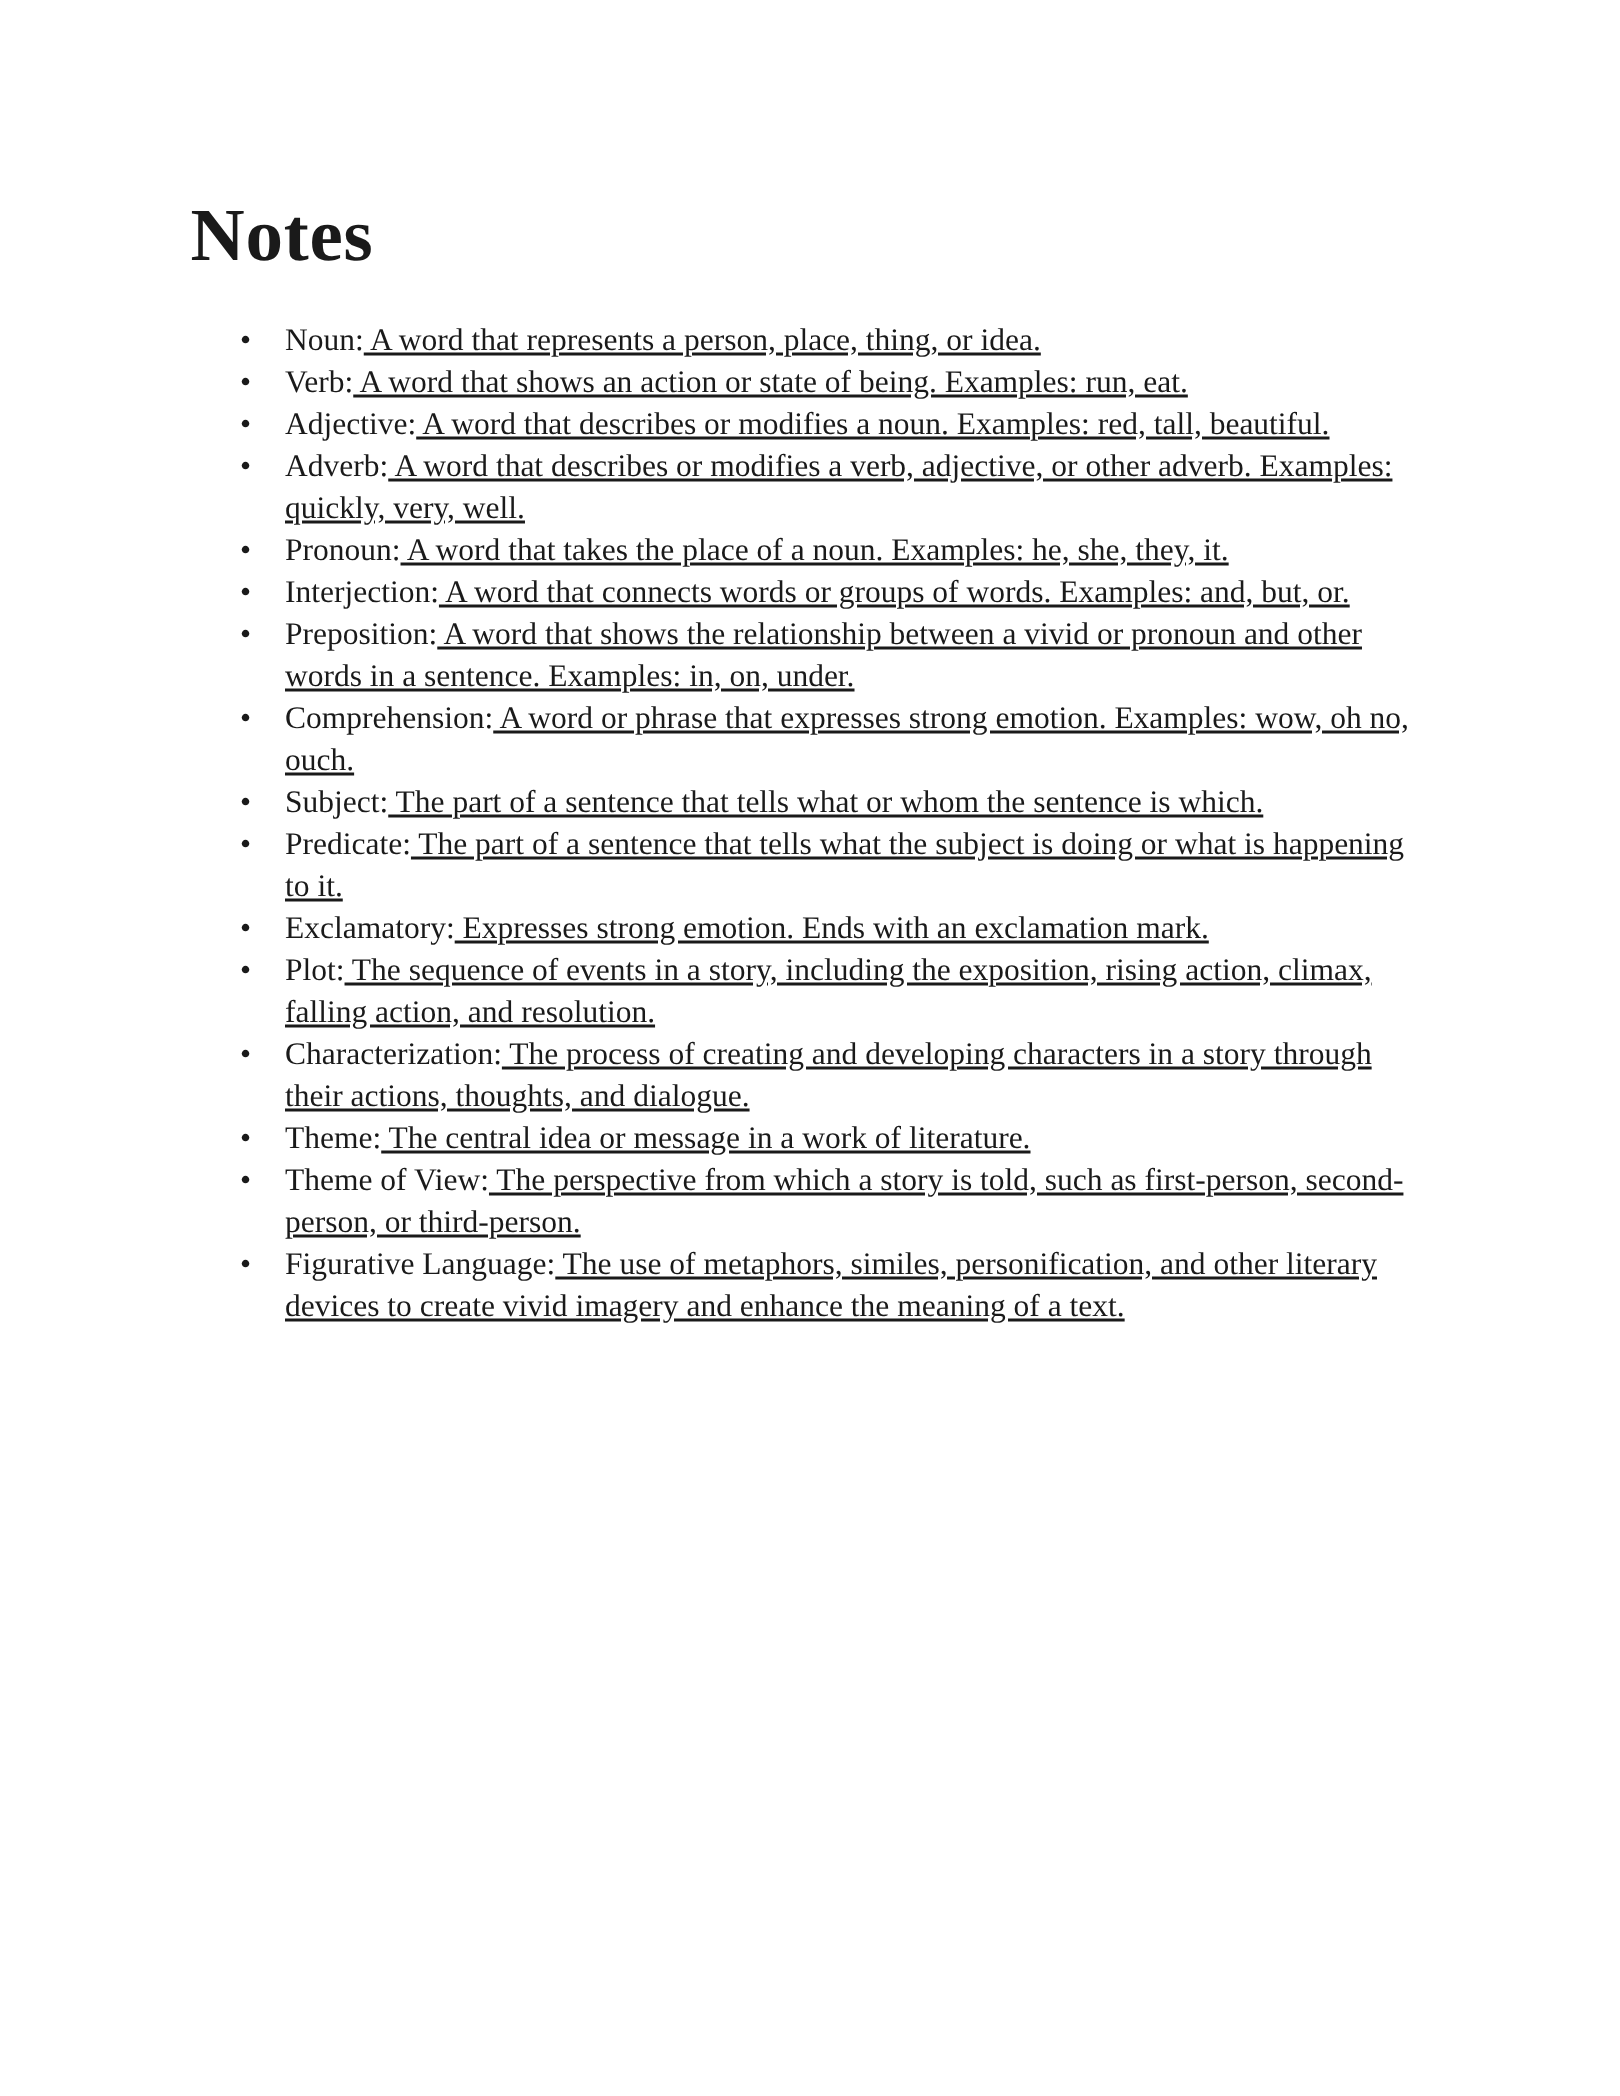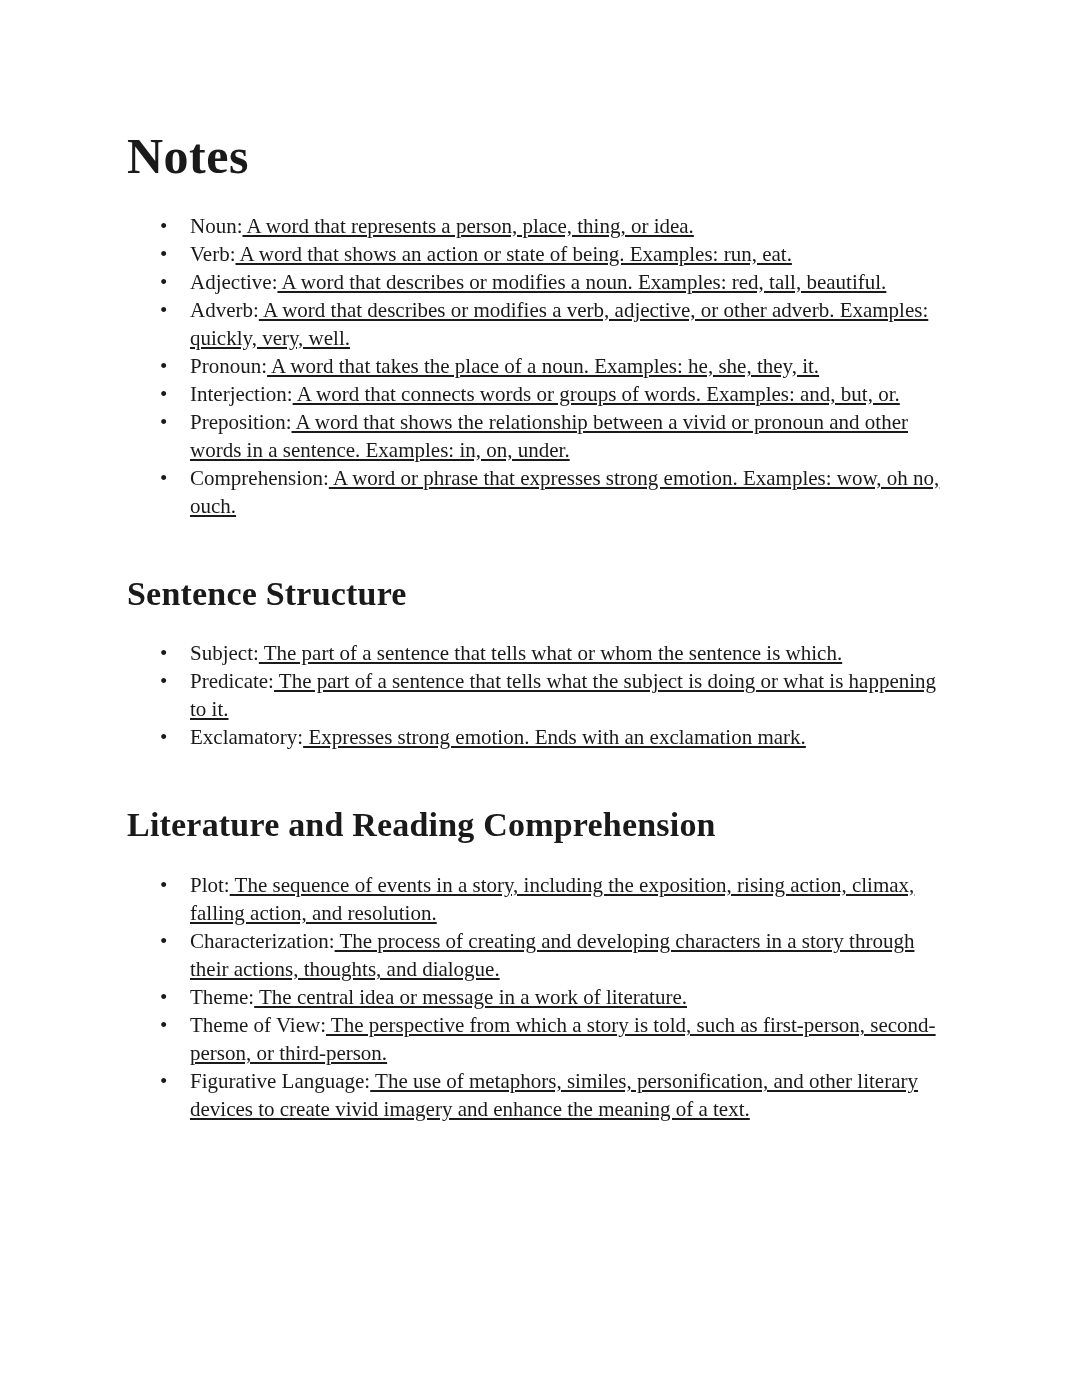--- a/index.html
+++ b/index.html
@@ -82,32 +82,30 @@
 
   <li class="bullet-item"><span class="bullet">•</span><span class="term">Interjection:</span><span class="definition"> A word that connects words or groups of words. Examples: and, but, or.</span></li>
 
   <li class="bullet-item"><span class="bullet">•</span><span class="term">Preposition:</span><span class="definition"> A word that shows the relationship between a vivid or pronoun and other words in a sentence. Examples: in, on, under.</span></li>
 
   <li class="bullet-item"><span class="bullet">•</span><span class="term">Comprehension:</span><span class="definition"> A word or phrase that expresses strong emotion. Examples: wow, oh no, ouch.</span></li>
 </ul>
   </section>
 
   <section class="section">
-    <h2 class="section-heading">Sentence Structure</h2>
     <ul class="bullet-list">
   <li class="bullet-item"><span class="bullet">•</span><span class="term">Subject:</span><span class="definition"> The part of a sentence that tells what or whom the sentence is which.</span></li>
 
   <li class="bullet-item"><span class="bullet">•</span><span class="term">Predicate:</span><span class="definition"> The part of a sentence that tells what the subject is doing or what is happening to it.</span></li>
 
   <li class="bullet-item"><span class="bullet">•</span><span class="term">Exclamatory:</span><span class="definition"> Expresses strong emotion. Ends with an exclamation mark.</span></li>
 </ul>
   </section>
 
   <section class="section">
-    <h2 class="section-heading">Literature and Reading Comprehension</h2>
     <ul class="bullet-list">
   <li class="bullet-item"><span class="bullet">•</span><span class="term">Plot:</span><span class="definition"> The sequence of events in a story, including the exposition, rising action, climax, falling action, and resolution.</span></li>
 
   <li class="bullet-item"><span class="bullet">•</span><span class="term">Characterization:</span><span class="definition"> The process of creating and developing characters in a story through their actions, thoughts, and dialogue.</span></li>
 
   <li class="bullet-item"><span class="bullet">•</span><span class="term">Theme:</span><span class="definition"> The central idea or message in a work of literature.</span></li>
 
   <li class="bullet-item"><span class="bullet">•</span><span class="term">Theme of View:</span><span class="definition"> The perspective from which a story is told, such as first-person, second-person, or third-person.</span></li>
 
   <li class="bullet-item"><span class="bullet">•</span><span class="term">Figurative Language:</span><span class="definition"> The use of metaphors, similes, personification, and other literary devices to create vivid imagery and enhance the meaning of a text.</span></li>

